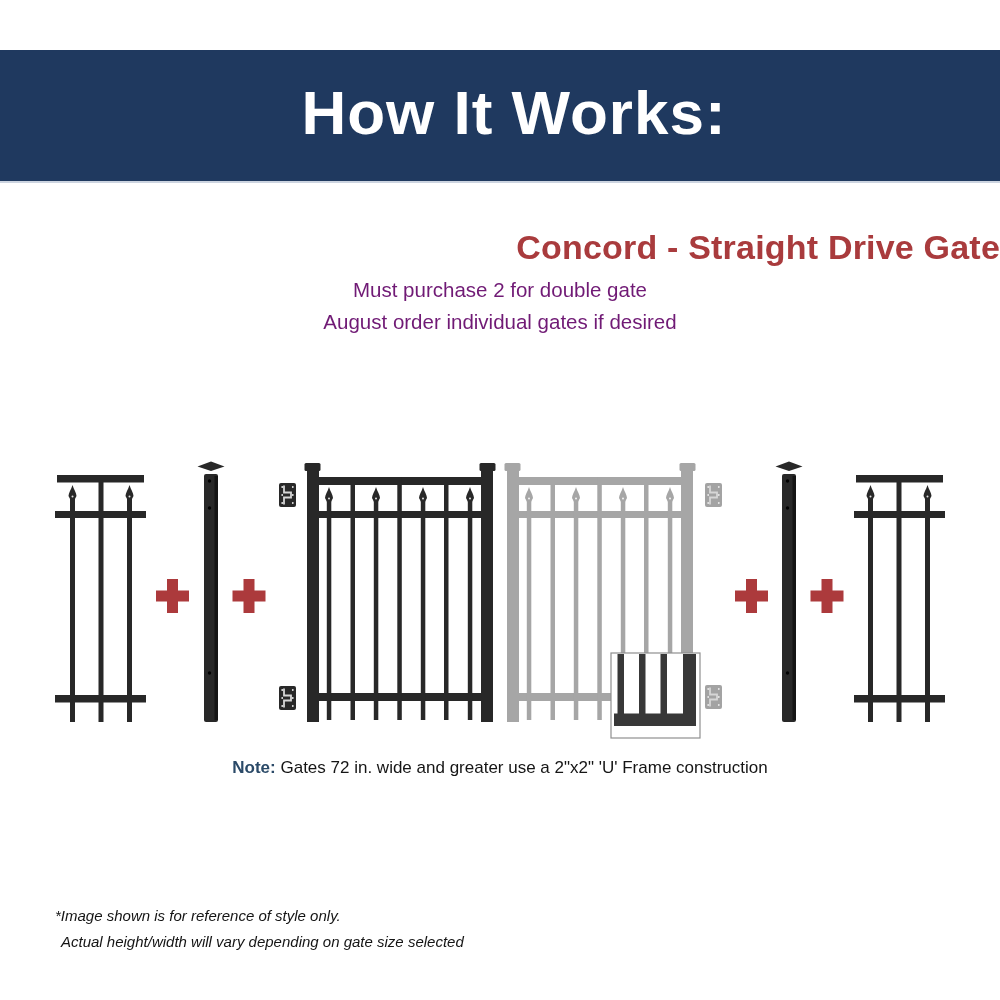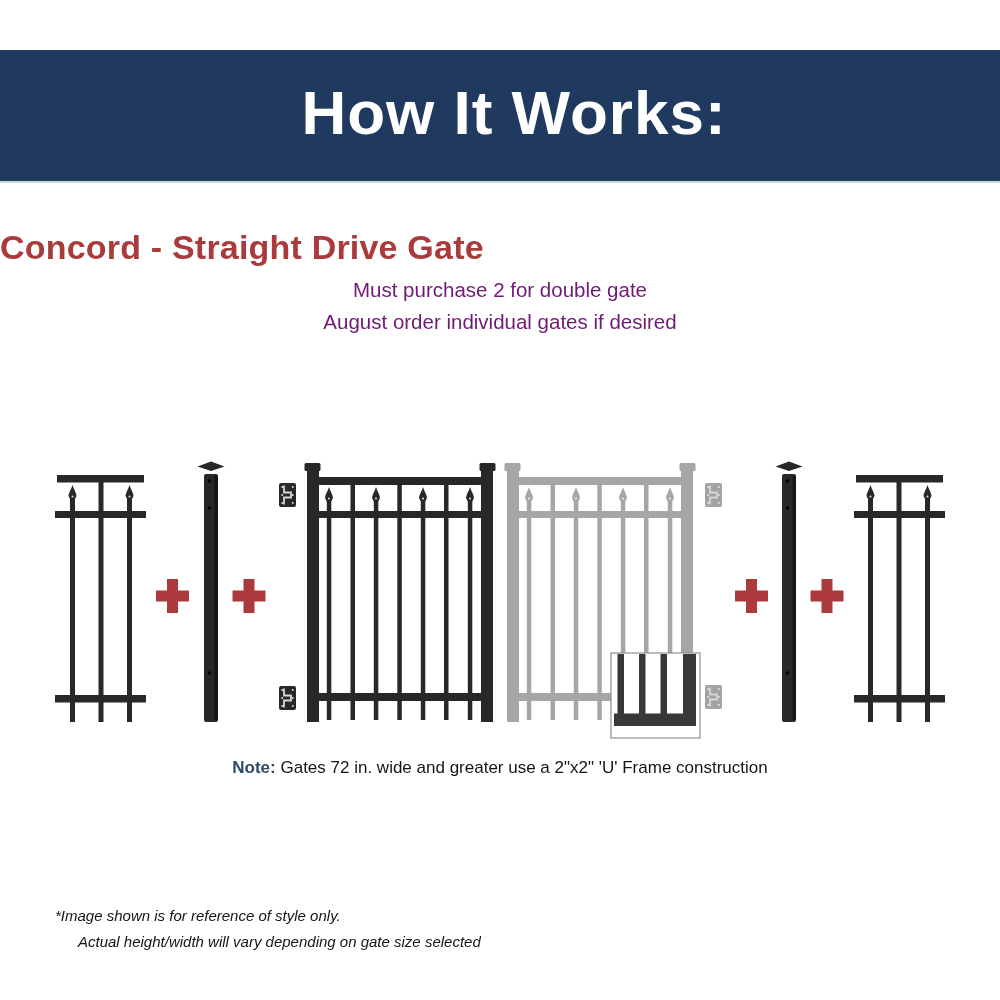--- a/index.html
+++ b/index.html
@@ -10,38 +10,38 @@
   .band{
     position:absolute;left:0;top:50px;width:1000px;height:133px;
     display:flex;align-items:center;justify-content:center;
     border-bottom:2px solid #ccd4e0;box-sizing:border-box;padding-left:28px;
   }
   .band-title{
     font-size:62px;font-weight:bold;letter-spacing:1px;line-height:1;
     padding-bottom:6px;
   }
   .product-title{
-    position:absolute;left:0;top:228px;width:1000px;text-align:left;
+    position:absolute;left:0;top:228px;width:1000px;text-align:right;
     font-size:34px;font-weight:bold;letter-spacing:0.2px;
   }
   .sub-lines{
     position:absolute;left:0;top:274px;width:1000px;text-align:center;
     font-size:20.5px;line-height:32px;color:#701a75;
   }
   .diagram-svg{position:absolute;left:0;top:450px;}
   .note-line{
     position:absolute;left:0;top:758px;width:1000px;text-align:center;
     font-size:17px;color:#151515;
   }
   .note-label{font-weight:bold;}
   .footnote{
     position:absolute;left:55px;top:903px;font-size:15px;font-style:italic;
     line-height:26px;color:#141414;
   }
-  .footnote .l2{padding-left:6px;white-space:pre-wrap;margin-left:17px;}
+  .footnote .l2{padding-left:6px;white-space:pre-wrap;}
 </style>
 </head>
 <body>
 
 <div id="canvas">
 
   <div class="band" style="background-color: rgb(31, 57, 95); color: rgb(255, 255, 255);">
     <div class="band-title">How It Works:</div>
   </div>
 

